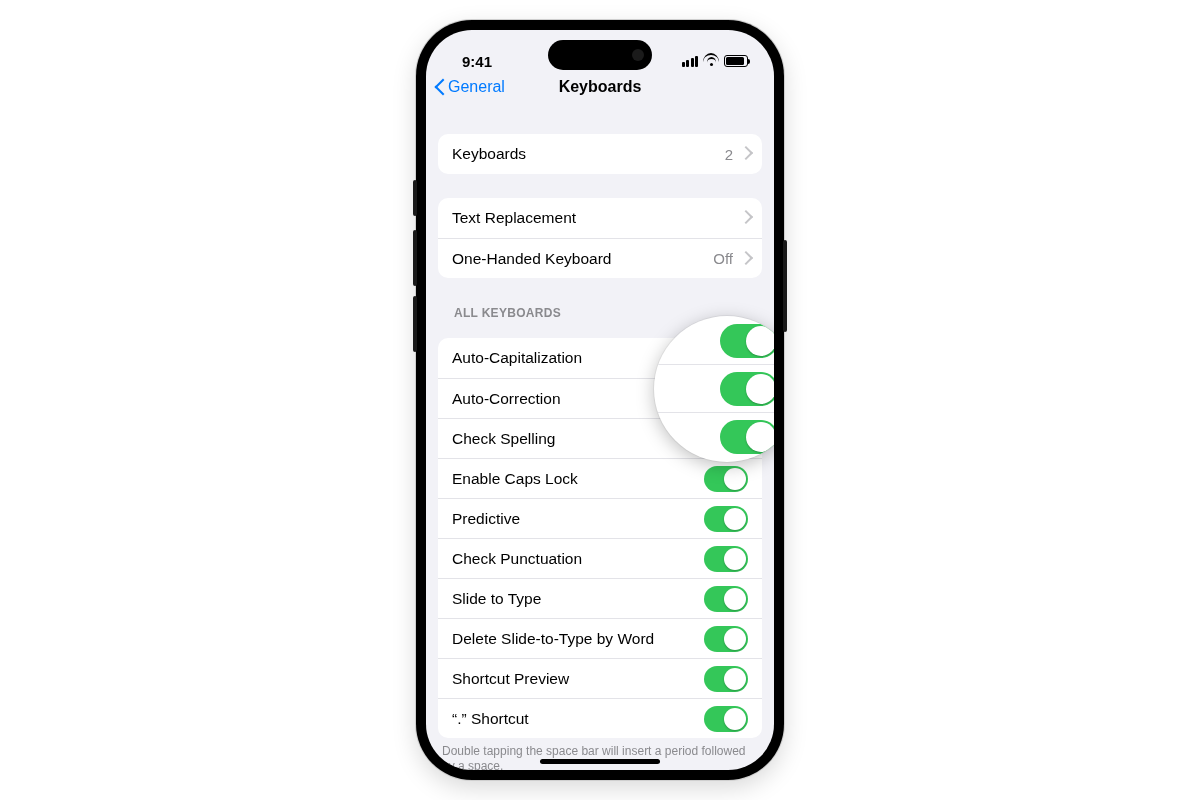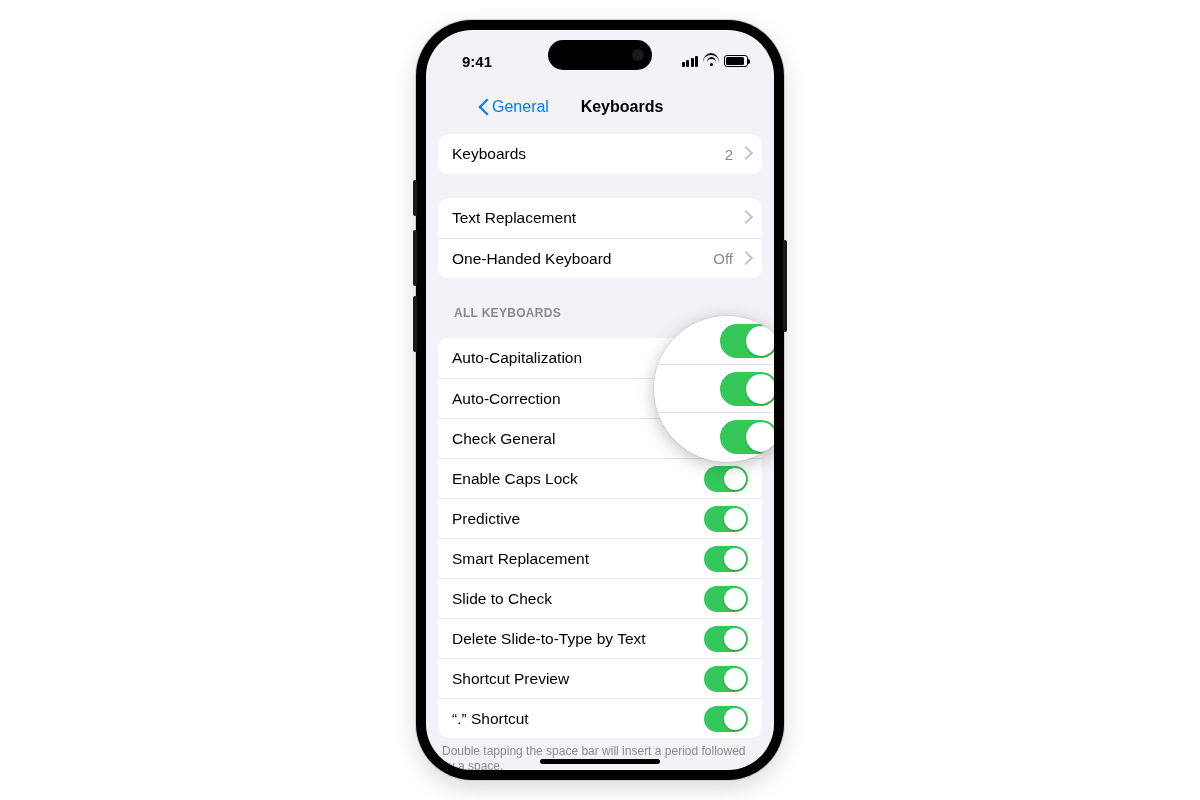--- a/index.html
+++ b/index.html
@@ -56,22 +56,22 @@
   .wifi{width:16px;height:12px;position:relative;}
   .wifi::before,.wifi::after{content:"";position:absolute;border:2px solid #000;border-bottom:none;border-left:none;border-right:none;border-radius:50%;}
   .wifi::before{width:16px;height:16px;left:0;top:-2px;}
   .wifi::after{width:9px;height:9px;left:3.5px;top:2px;}
   .wifi-dot{position:absolute;width:3px;height:3px;background:#000;border-radius:50%;left:6.5px;top:8px;}
   .batt{width:24px;height:12px;border:1px solid #000;border-radius:3px;position:relative;}
   .batt::before{content:"";position:absolute;left:1px;top:1px;bottom:1px;width:18px;background:#000;border-radius:1.5px;}
   .batt::after{content:"";position:absolute;right:-3px;top:3px;width:2px;height:5px;background:#000;border-radius:0 2px 2px 0;}
   
   .navbar{
-    position:relative;height:38px;display:flex;align-items:flex-end;justify-content:center;
-    font-size:16px;font-weight:600;color:#000;margin-left:44px;
+    position:relative;height:38px;display:flex;align-items:flex-start;justify-content:center;
+    font-size:16px;font-weight:600;color:#000;
   }
   .back{
     position:absolute;left:8px;display:flex;align-items:center;gap:3px;
     color:var(--ios-blue);font-size:16px;font-weight:400;cursor:pointer;
   }
   .chev-left{width:11px;height:18px;}
   .chev-left::before{content:"";display:block;width:10px;height:10px;border-left:2.5px solid var(--ios-blue);border-bottom:2.5px solid var(--ios-blue);transform:rotate(45deg);margin-left:3px;margin-top:3px;}
   
   .content{height:calc(100% - 48px - 38px);overflow:hidden;padding:0;}
   .group{margin:18px 12px 0;background:#fff;border-radius:10px;overflow:hidden;}
@@ -176,41 +176,41 @@
       <div class="group" id="toggle-group">
           <div class="row">
             <span>Auto-Capitalization</span>
             <span class="toggle"></span>
           </div>
           <div class="row">
             <span>Auto-Correction</span>
             <span class="toggle"></span>
           </div>
           <div class="row">
-            <span>Check General</span>
+            <span>Check Spelling</span>
             <span class="toggle"></span>
           </div>
           <div class="row">
             <span>Enable Caps Lock</span>
             <span class="toggle"></span>
           </div>
           <div class="row">
             <span>Predictive</span>
             <span class="toggle"></span>
           </div>
           <div class="row">
-            <span>Smart Replacement</span>
-            <span class="toggle"></span>
-          </div>
-          <div class="row">
-            <span>Slide to Check</span>
-            <span class="toggle"></span>
-          </div>
-          <div class="row">
-            <span>Delete Slide-to-Type by Text</span>
+            <span>Check Punctuation</span>
+            <span class="toggle"></span>
+          </div>
+          <div class="row">
+            <span>Slide to Type</span>
+            <span class="toggle"></span>
+          </div>
+          <div class="row">
+            <span>Delete Slide-to-Type by Word</span>
             <span class="toggle"></span>
           </div>
           <div class="row">
             <span>Shortcut Preview</span>
             <span class="toggle"></span>
           </div>
           <div class="row">
             <span>“.” Shortcut</span>
             <span class="toggle"></span>
           </div>

